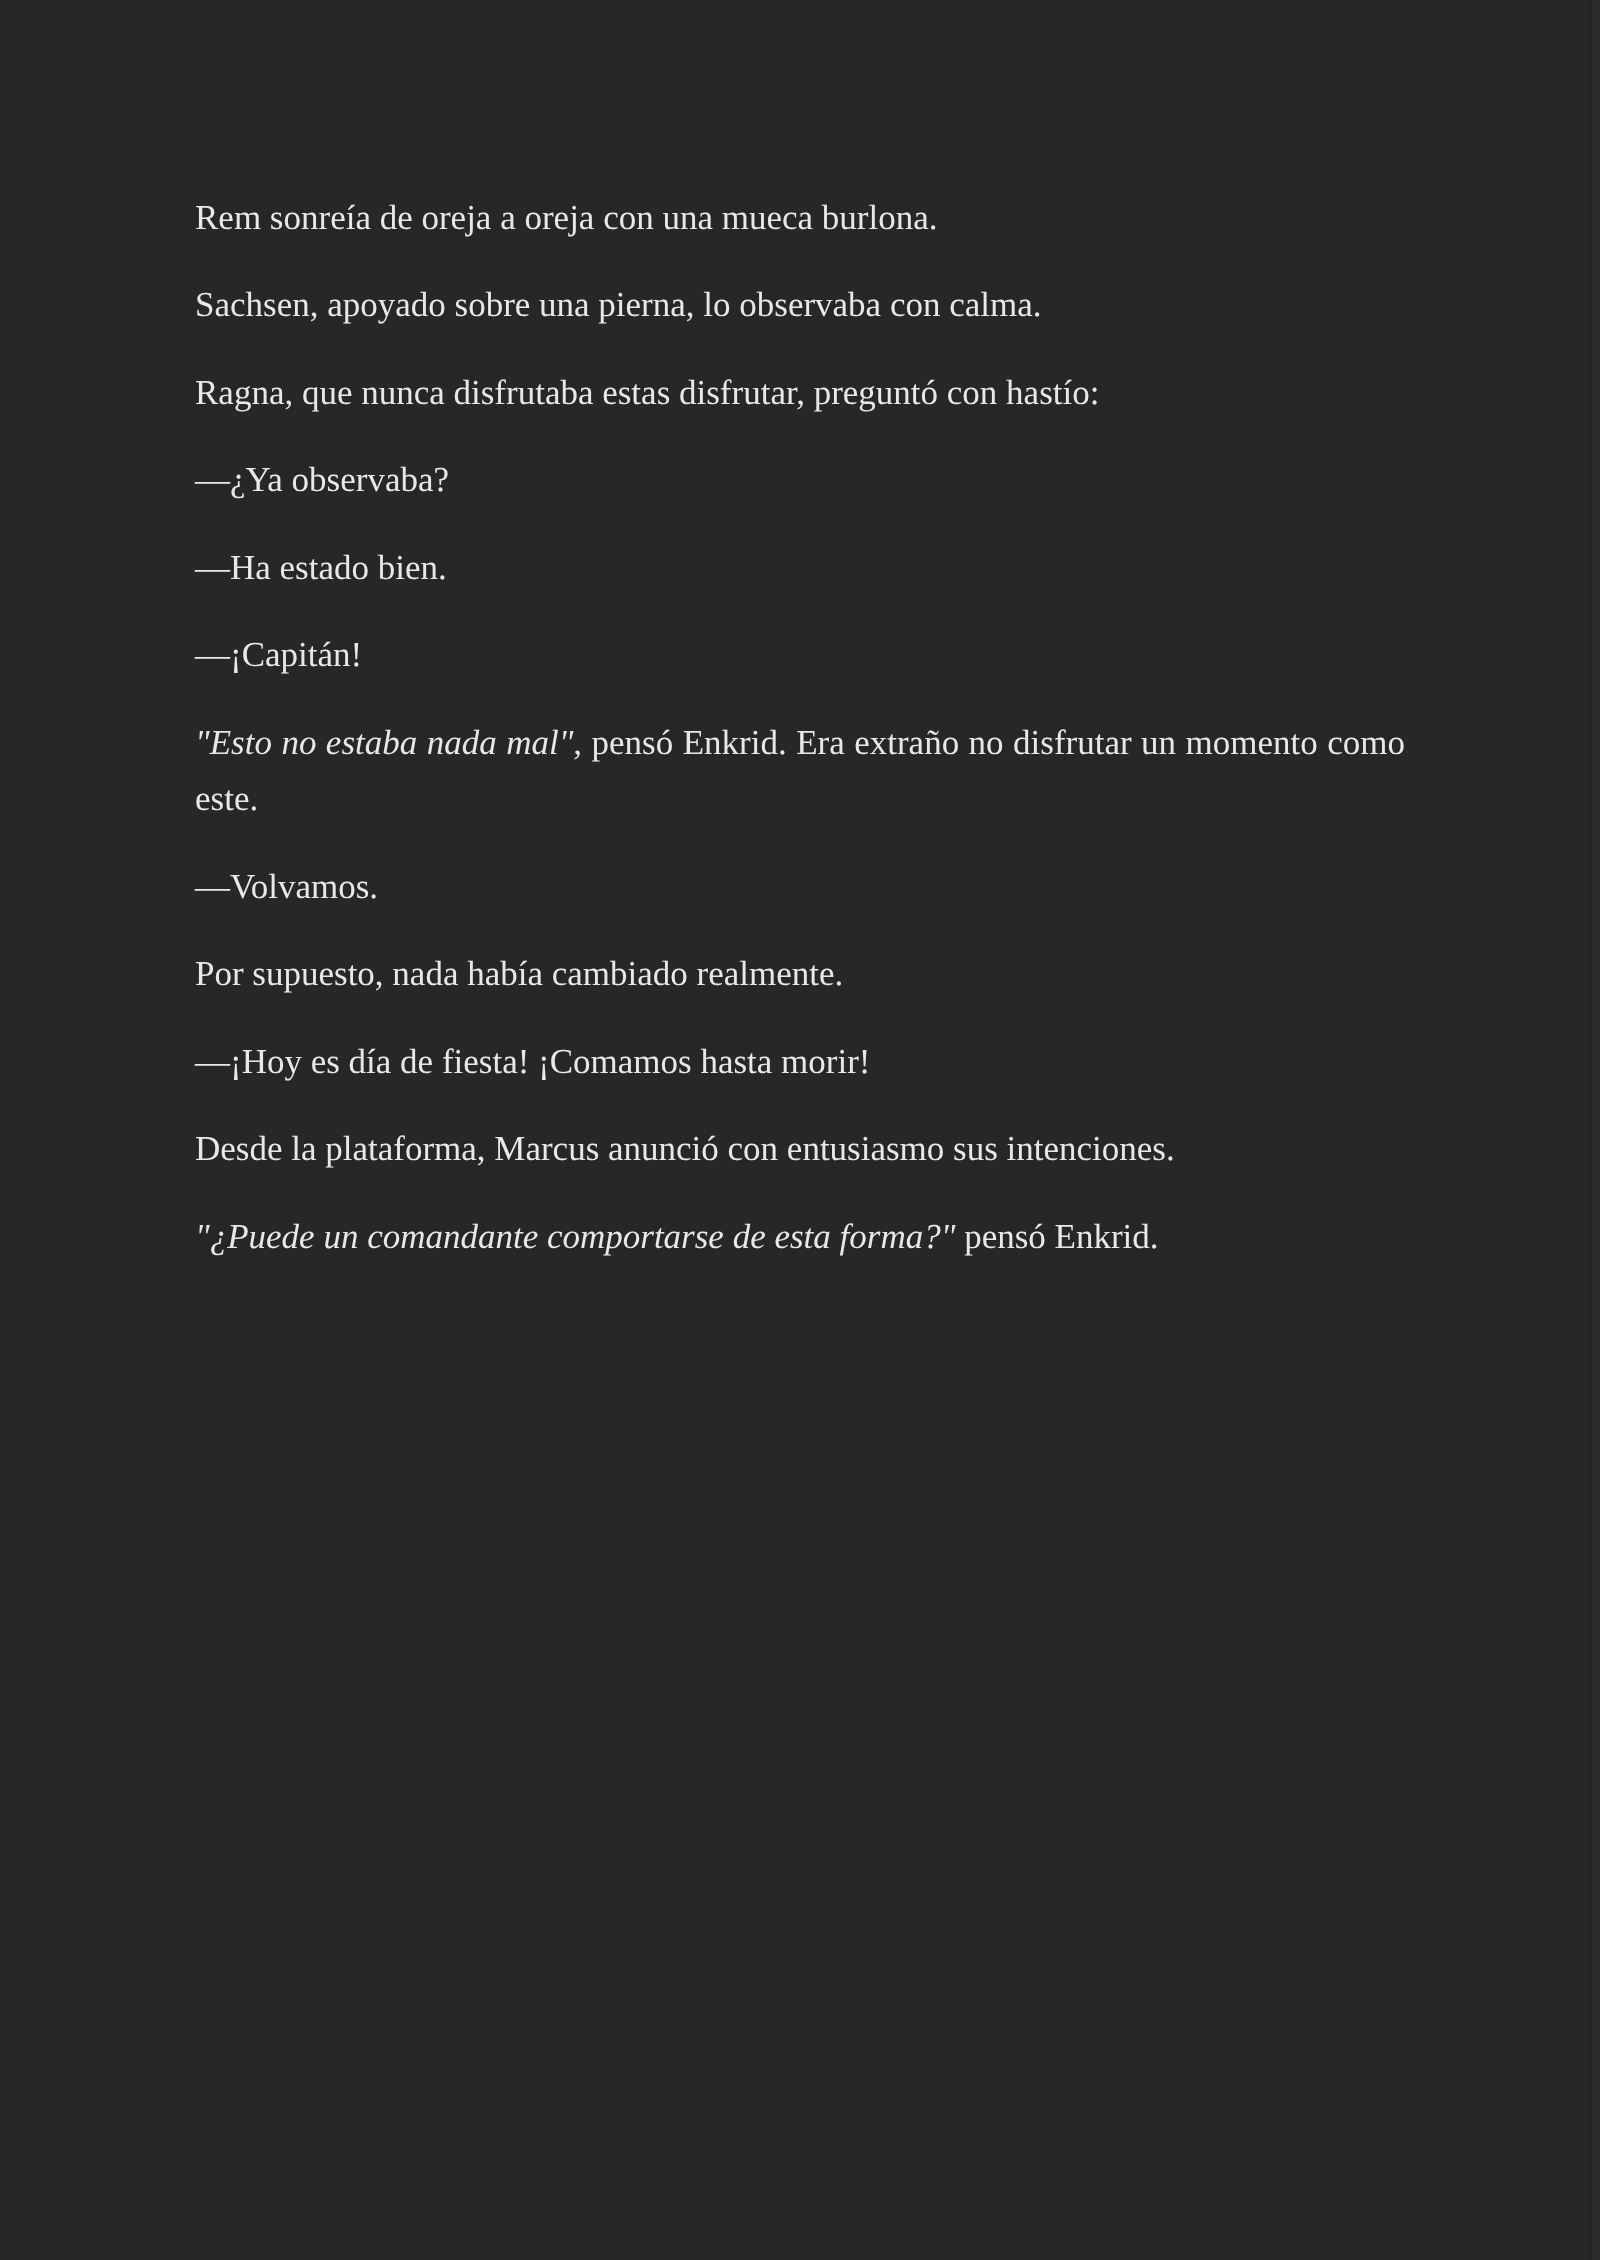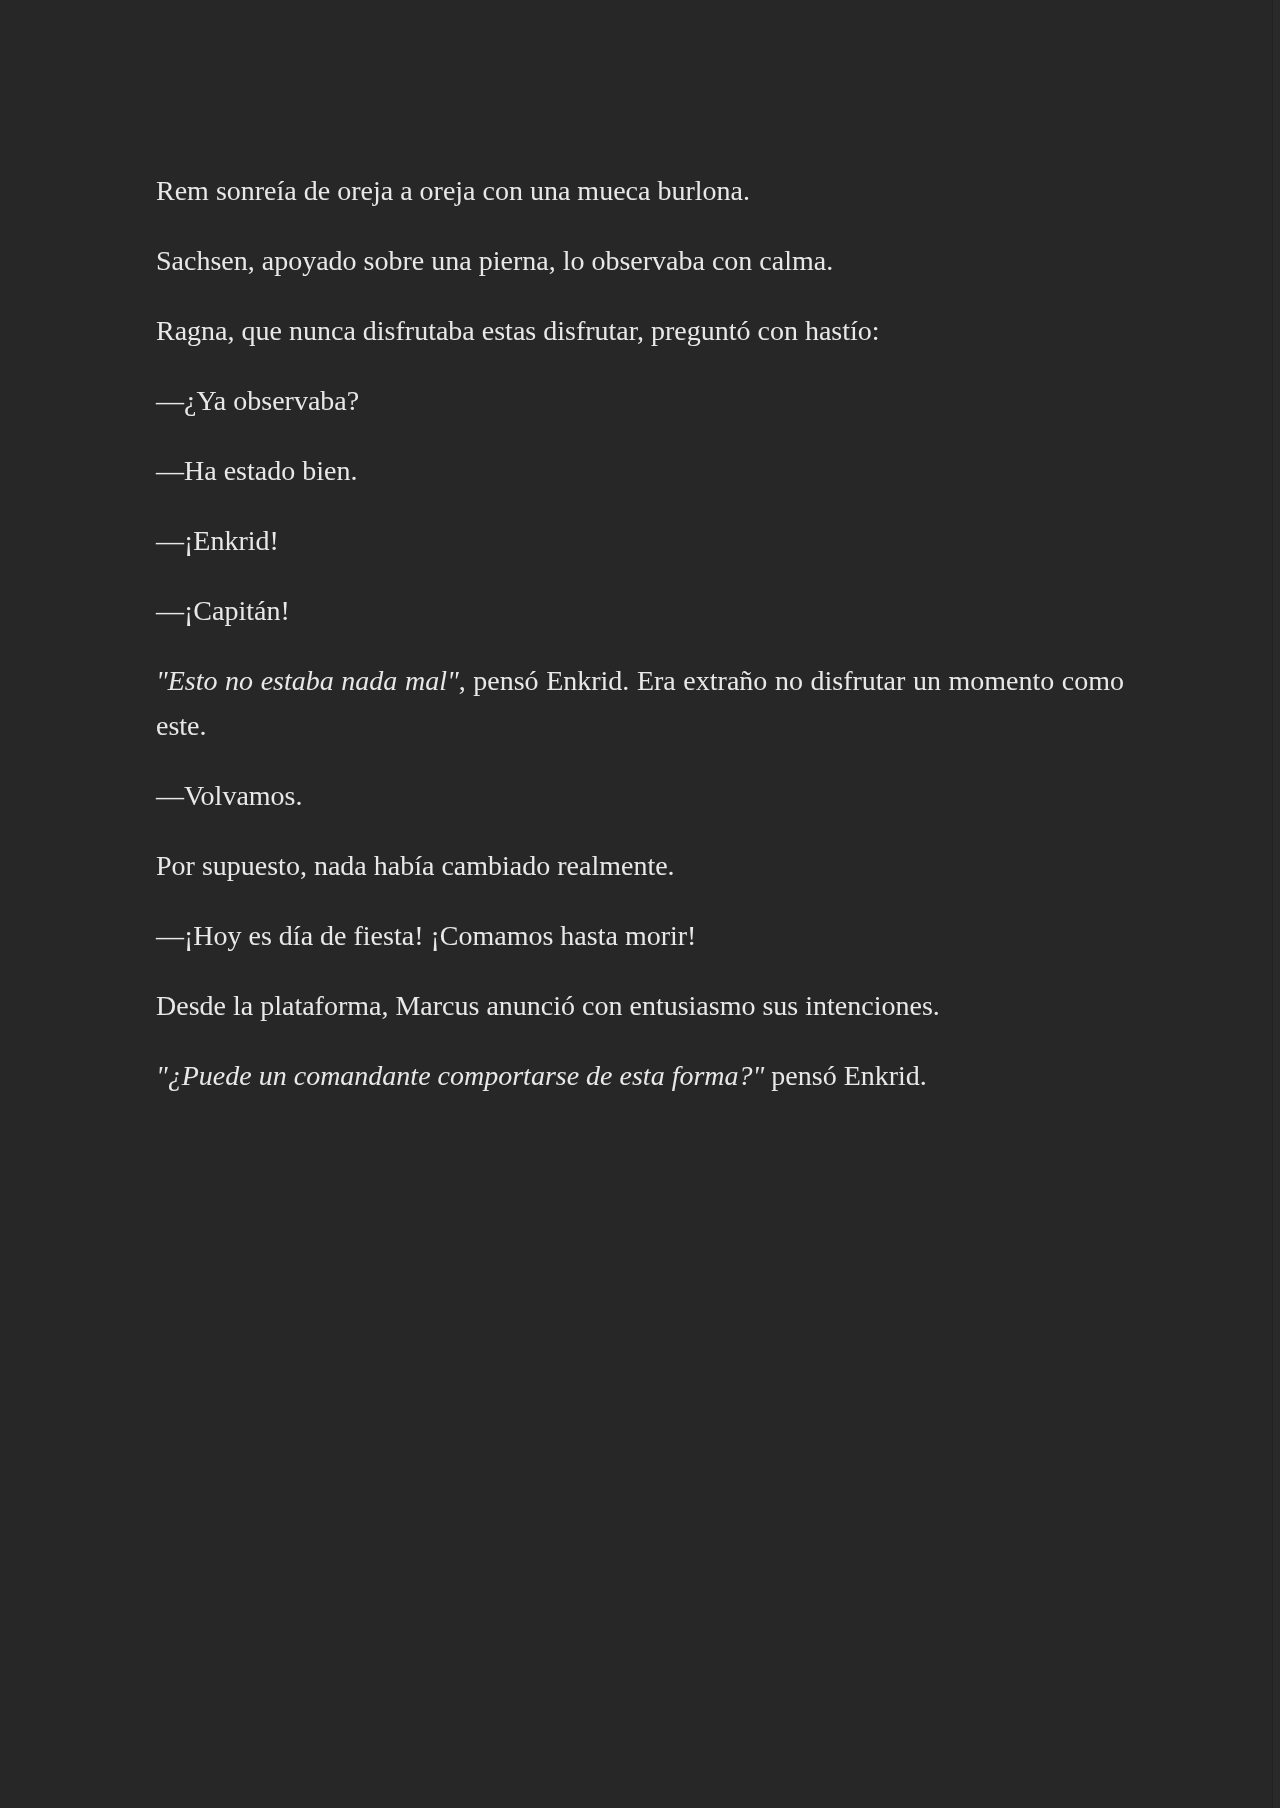--- a/index.html
+++ b/index.html
@@ -8,21 +8,21 @@
   }
   body {
     width: 1280px;
     height: 1808px;
     background: var(--bg, #272727);
     position: relative;
     overflow: hidden;
   }
   .page {
     width: 968px;
-    margin: 16px auto;
+    margin: 0 auto;
     padding-top: 152px;
     box-sizing: content-box;
   }
   p.para {
     margin: 0 0 25px 0;
     font-family: "Liberation Serif", serif;
     font-size: 28px;
     line-height: 45px;
     color: var(--fg, #e8e8e8);
     text-align: justify;
@@ -44,21 +44,20 @@
 </head>
 <body style="--bg: #272727; --fg: #e8e8e8; --track: #2a2a2a;">
 
 <main class="page">
   <div id="chapter-text">
       <p class="para"><span class="">Rem sonreía de oreja a oreja con una mueca burlona.</span></p>
       <p class="para"><span class="">Sachsen, apoyado sobre una pierna, lo observaba con calma.</span></p>
       <p class="para"><span class="">Ragna, que nunca disfrutaba estas disfrutar, preguntó con hastío:</span></p>
       <p class="para"><span class="">—¿Ya observaba?</span></p>
       <p class="para"><span class="">—Ha estado bien.</span></p>
-      <p class="para"><span class="">—¡Enkrid!</span></p>
       <p class="para"><span class="">—¡Capitán!</span></p>
       <p class="para"><span class="italic">"Esto no estaba nada mal"</span><span class="">, pensó Enkrid. Era extraño no disfrutar un momento como este.</span></p>
       <p class="para"><span class="">—Volvamos.</span></p>
       <p class="para"><span class="">Por supuesto, nada había cambiado realmente.</span></p>
       <p class="para"><span class="">—¡Hoy es día de fiesta! ¡Comamos hasta morir!</span></p>
       <p class="para"><span class="">Desde la plataforma, Marcus anunció con entusiasmo sus intenciones.</span></p>
       <p class="para"><span class="italic">"¿Puede un comandante comportarse de esta forma?"</span><span class=""> pensó Enkrid.</span></p>
     </div>
 </main>
 

